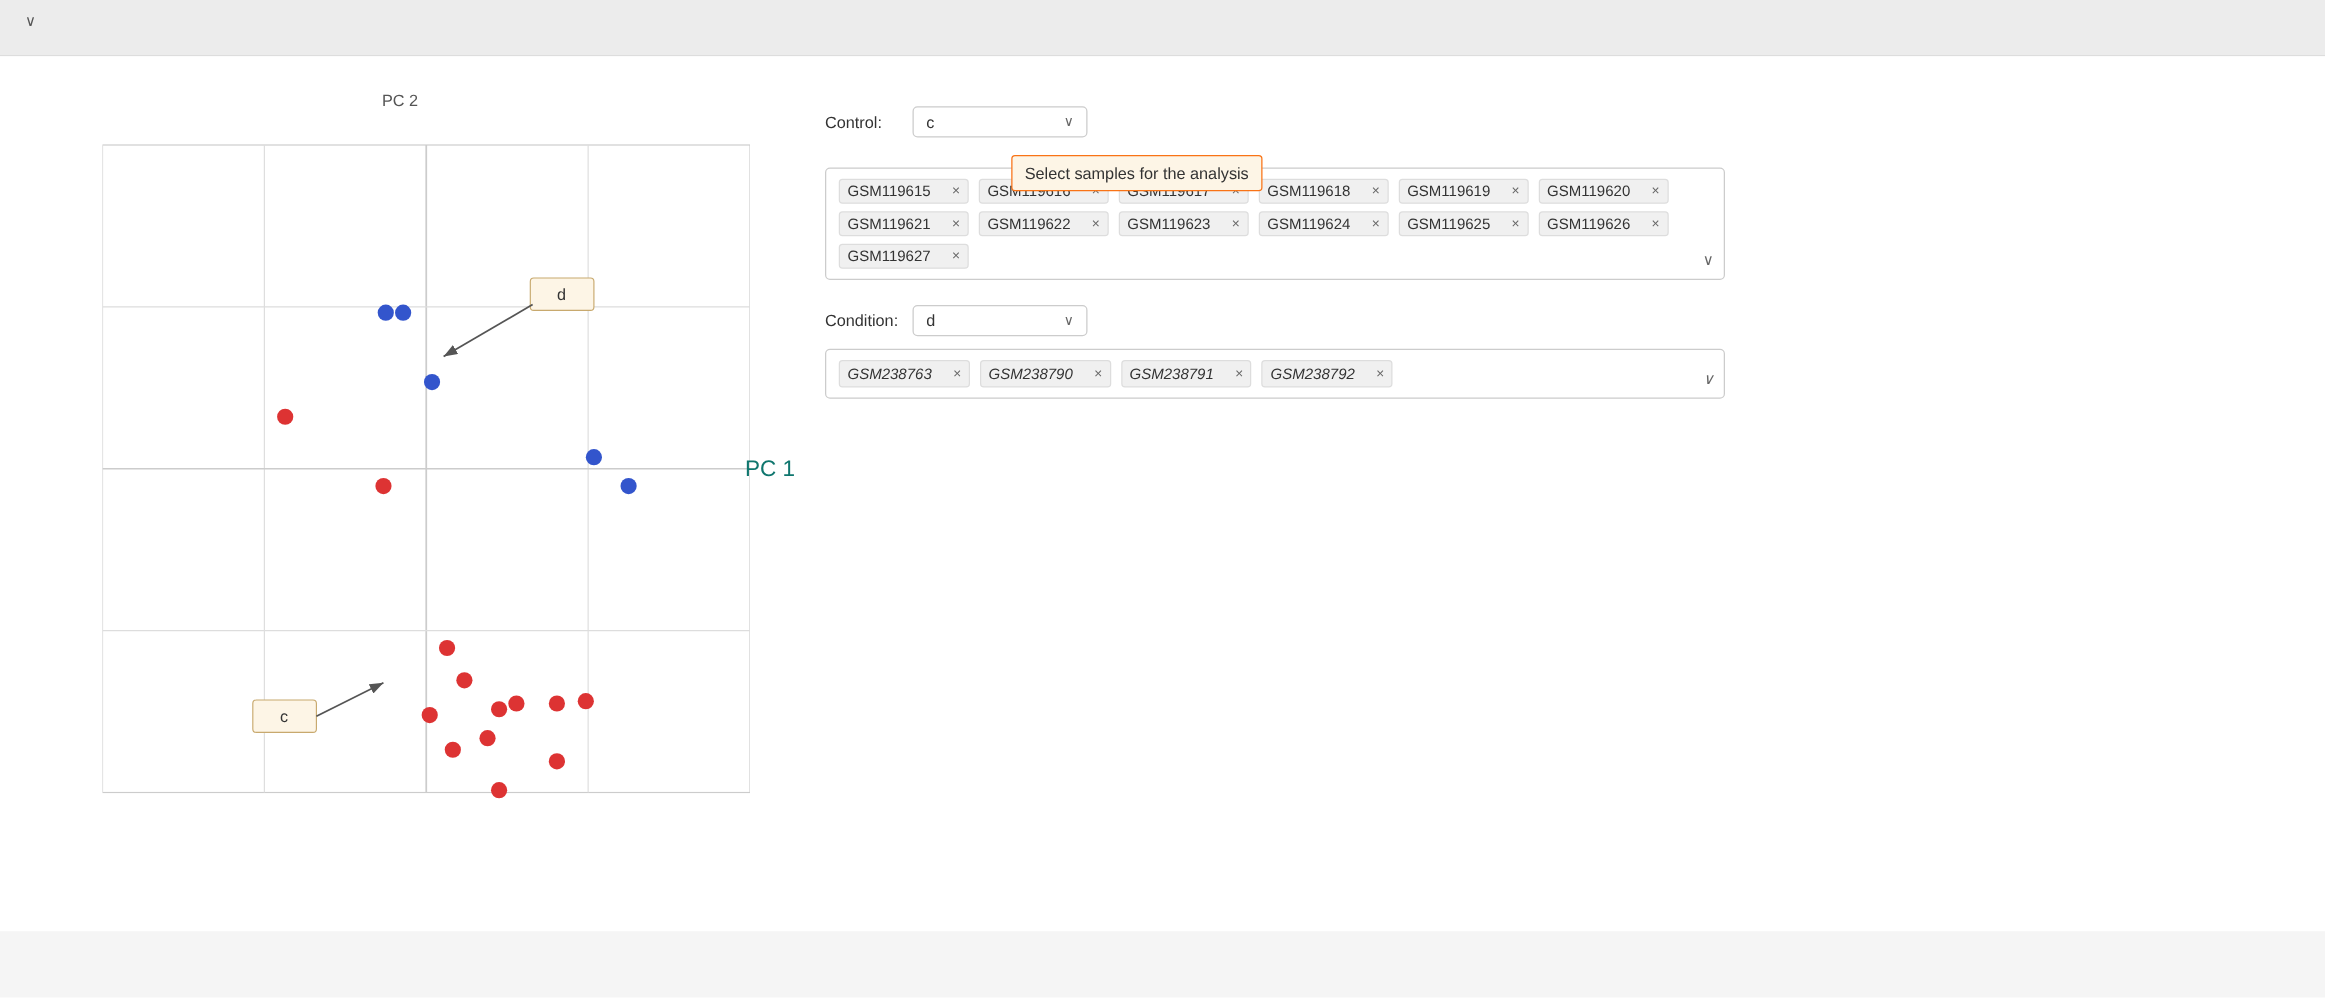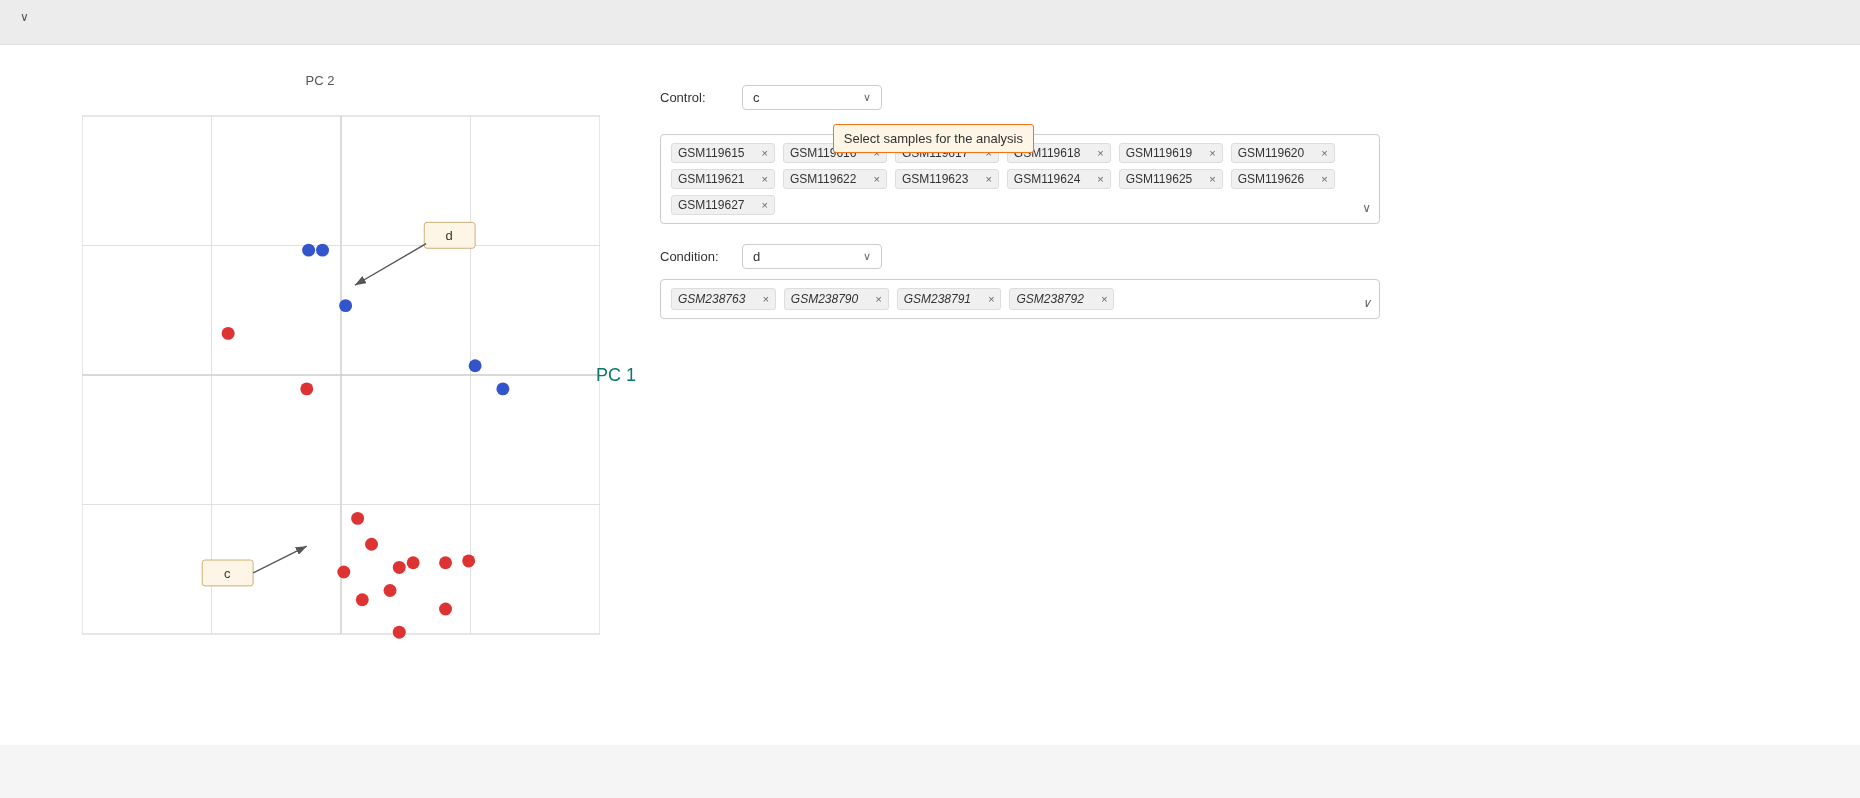--- a/index.html
+++ b/index.html
@@ -84,21 +84,21 @@
       margin-bottom: 18px;
     }
 
     .group-section {
       margin-bottom: 20px;
     }
 
     .group-label-row {
       display: flex;
       align-items: center;
-      gap: 12px;
+      gap: 0;
       margin-bottom: 10px;
     }
     .group-label {
       font-size: 13px;
       color: #333;
       min-width: 70px;
     }
     .group-select {
       display: flex;
       align-items: center;

